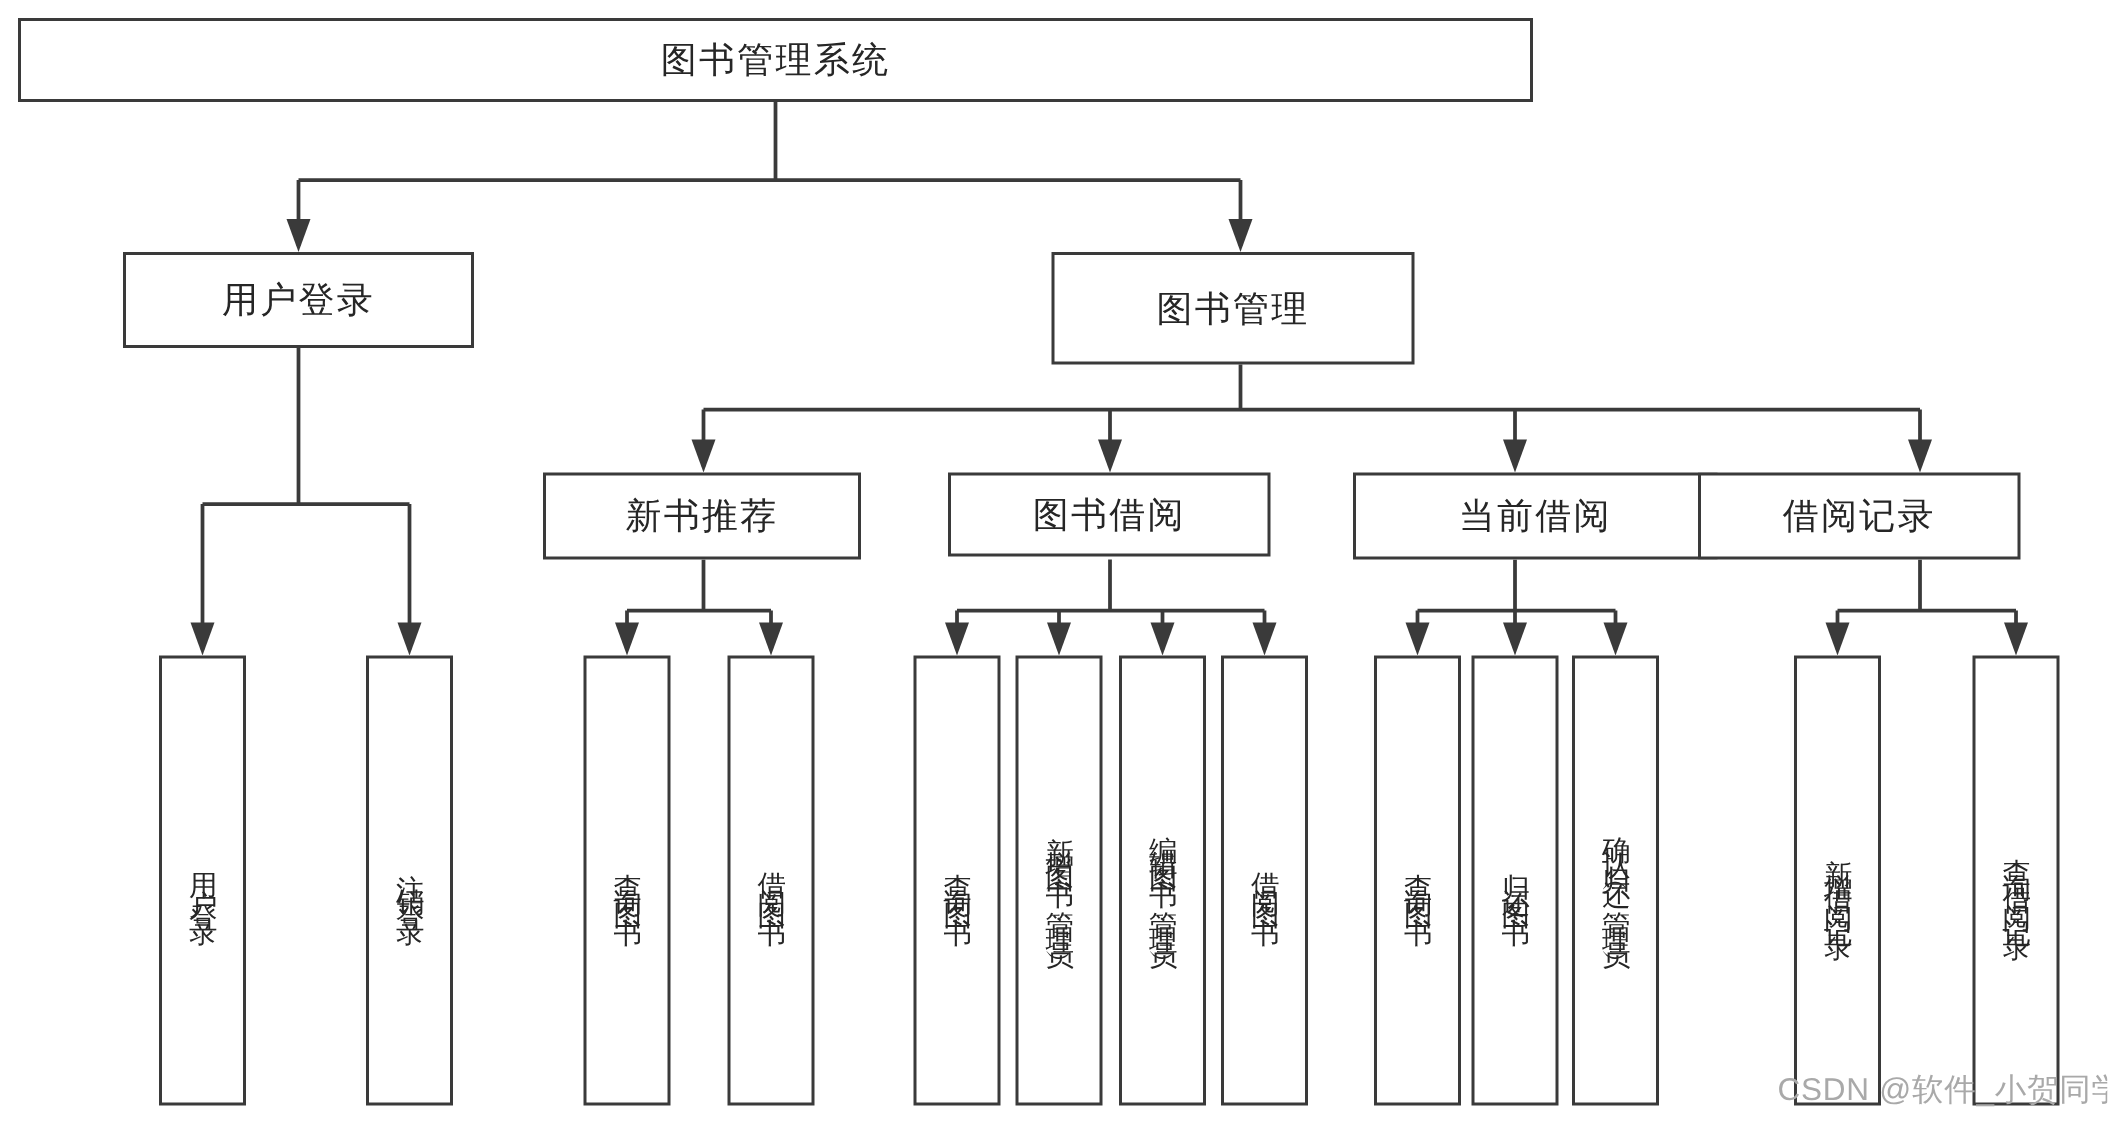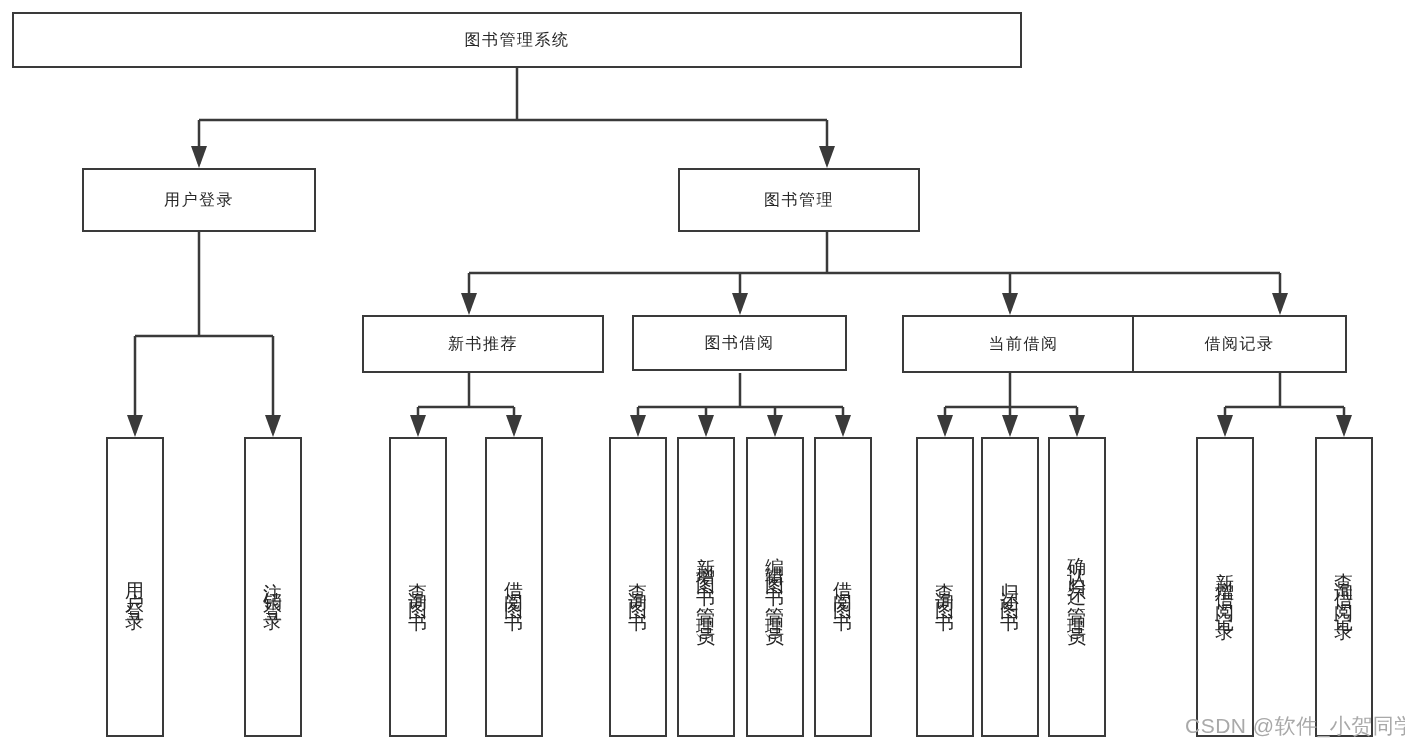--- a/index.html
+++ b/index.html
@@ -11,21 +11,21 @@
     overflow:hidden;
   }
   svg.connectors{position:absolute;left:0;top:0;z-index:0;}
   svg.connectors .ln{fill:none;stroke:var(--line,#3a3a3a);stroke-width:2.5;}
   svg.connectors .ah{fill:var(--line,#3a3a3a);stroke:none;}
   .node{
     position:absolute;box-sizing:border-box;z-index:1;
     background:#fff;border:2.5px solid var(--box_border,#3a3a3a);
     display:flex;align-items:center;justify-content:center;
   }
-  .node-h .lbl{font-size:16px;letter-spacing:1.5px;white-space:nowrap;text-align:center;}
+  .node-h .lbl{font-size:24px;letter-spacing:1.5px;white-space:nowrap;text-align:center;}
   .node-v .lbl{
     writing-mode:vertical-rl;
     font-size:19px;line-height:1;letter-spacing:10px;
     white-space:nowrap;
   }
   .watermark{
     position:absolute;z-index:2;
     font-size:21px;letter-spacing:.5px;white-space:nowrap;
     color:var(--watermark,#a9a9a9);
   }
@@ -71,25 +71,25 @@
     <polygon class="ah" points="1336,415 1352,415 1344,437"></polygon>
   </svg>
 
   <div class="node node-h" style="left:12px;top:12px;width:1010px;height:56px">
     <span class="lbl">图书管理系统</span>
   </div>
 
   <div class="node node-h" style="left:82px;top:168px;width:234px;height:64px">
     <span class="lbl">用户登录</span>
   </div>
-  <div class="node node-h" style="left:678px;top:168px;width:242px;height:64px">
+  <div class="node node-h" style="left:701px;top:168px;width:242px;height:75px">
     <span class="lbl">图书管理</span>
   </div>
 
-  <div class="node node-h" style="left:362px;top:315px;width:242px;height:58px">
+  <div class="node node-h" style="left:362px;top:315px;width:212px;height:58px">
     <span class="lbl">新书推荐</span>
   </div>
   <div class="node node-h" style="left:632px;top:315px;width:215px;height:56px">
     <span class="lbl">图书借阅</span>
   </div>
   <div class="node node-h" style="left:902px;top:315px;width:243px;height:58px">
     <span class="lbl">当前借阅</span>
   </div>
   <div class="node node-h" style="left:1132px;top:315px;width:215px;height:58px">
     <span class="lbl">借阅记录</span>

